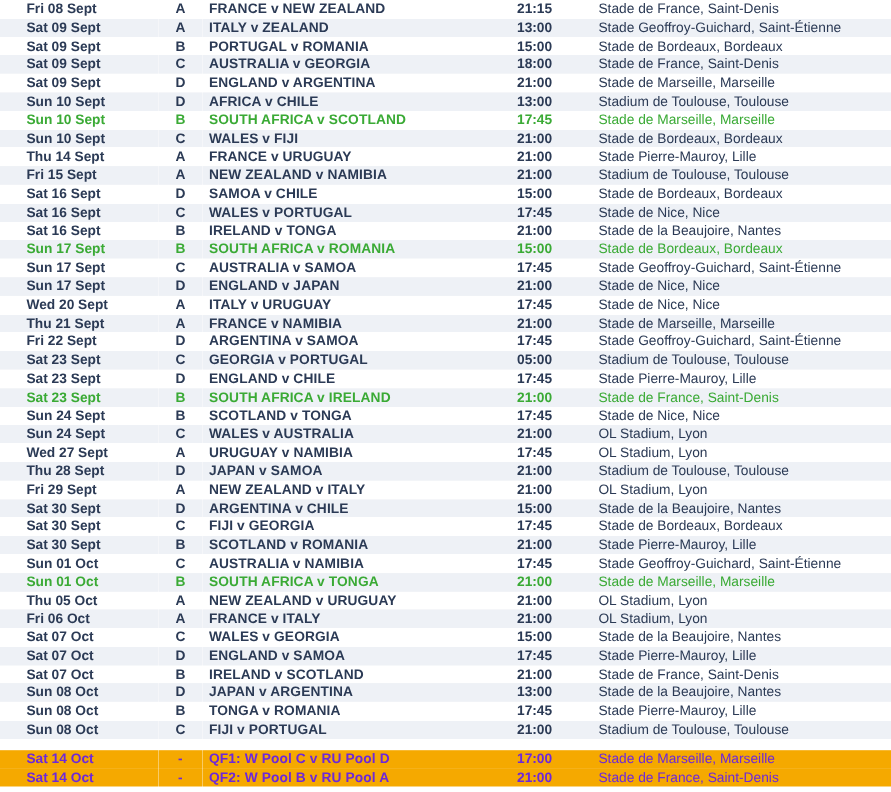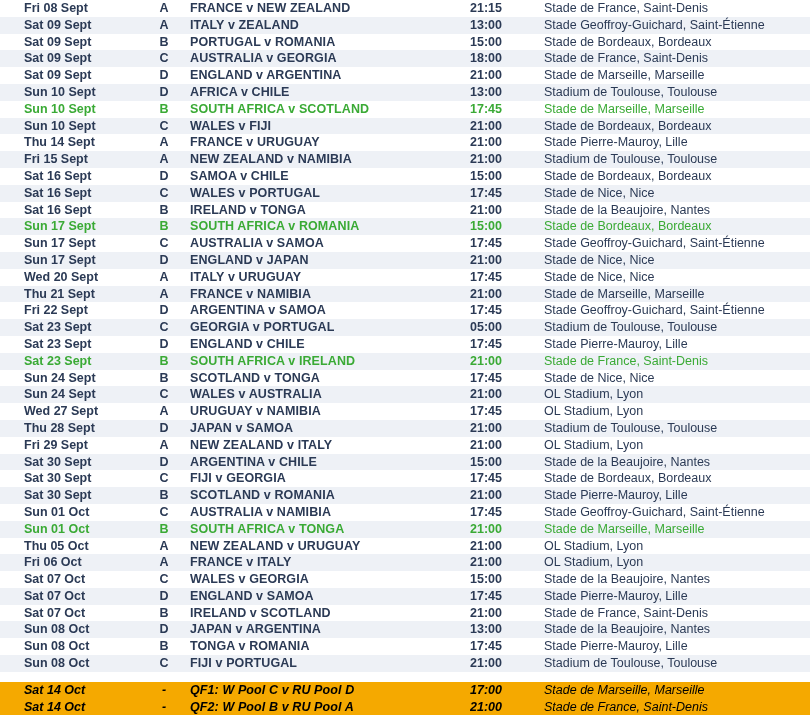--- a/index.html
+++ b/index.html
@@ -33,21 +33,21 @@
   .col-match  { width: 280px; padding-left: 6px !important; font-weight: bold; letter-spacing: 0.1px; }
   .col-time   { width: 70px; font-weight: bold; }
   .col-venue  { width: 276px; padding-left: 4px !important; font-weight: normal; }
 
   tr.pool-row { background: #ffffff; }
   tr.pool-row.alt { background: #eef1f6; }
   tr.pool-row.sa td { color: #3aaa35; }
   tr.pool-row td { color: #2b3a55; }
 
   tr.ko-row { background: #f5a900; }
-  tr.ko-row td { color: #000000; font-style: italic; }
+  tr.ko-row td { color: #6d28d9; }
   tr.ko-row.alt { background: #f5a900; }
 
   .spacer-row td {
     height: 10px;
     line-height: 10px;
     background: #ffffff;
     border: 0;
   }
 </style>
 </head>

